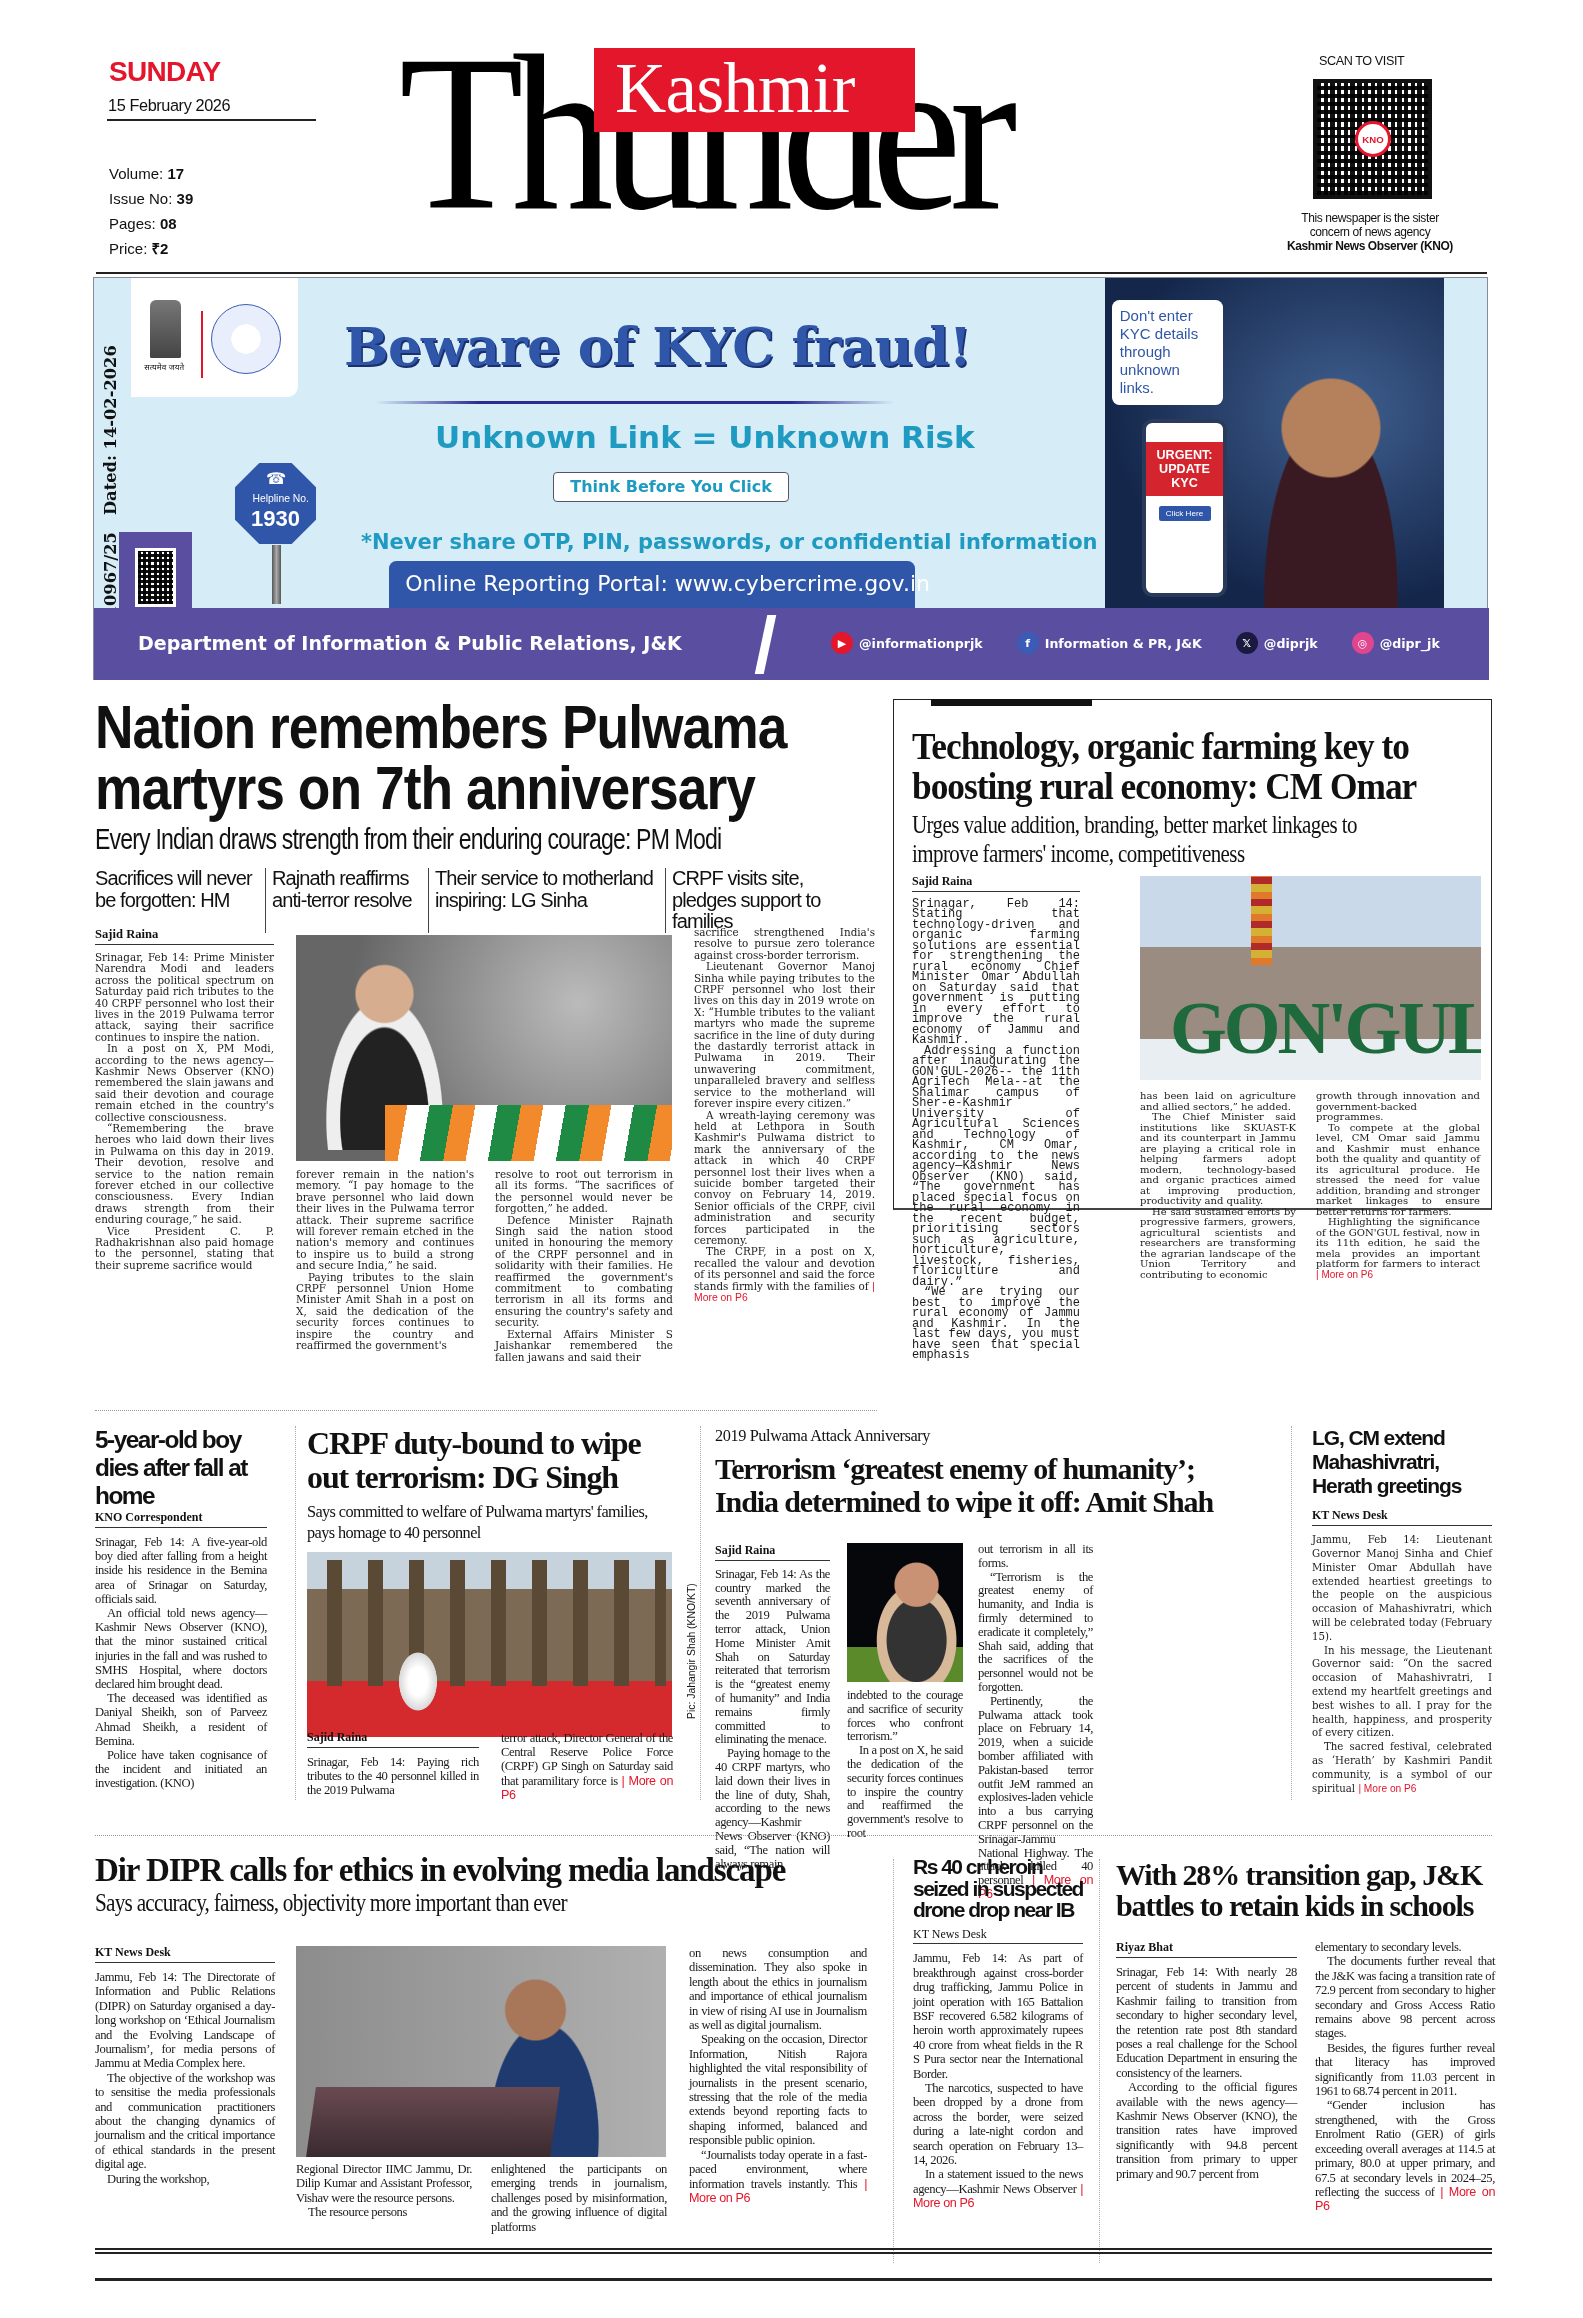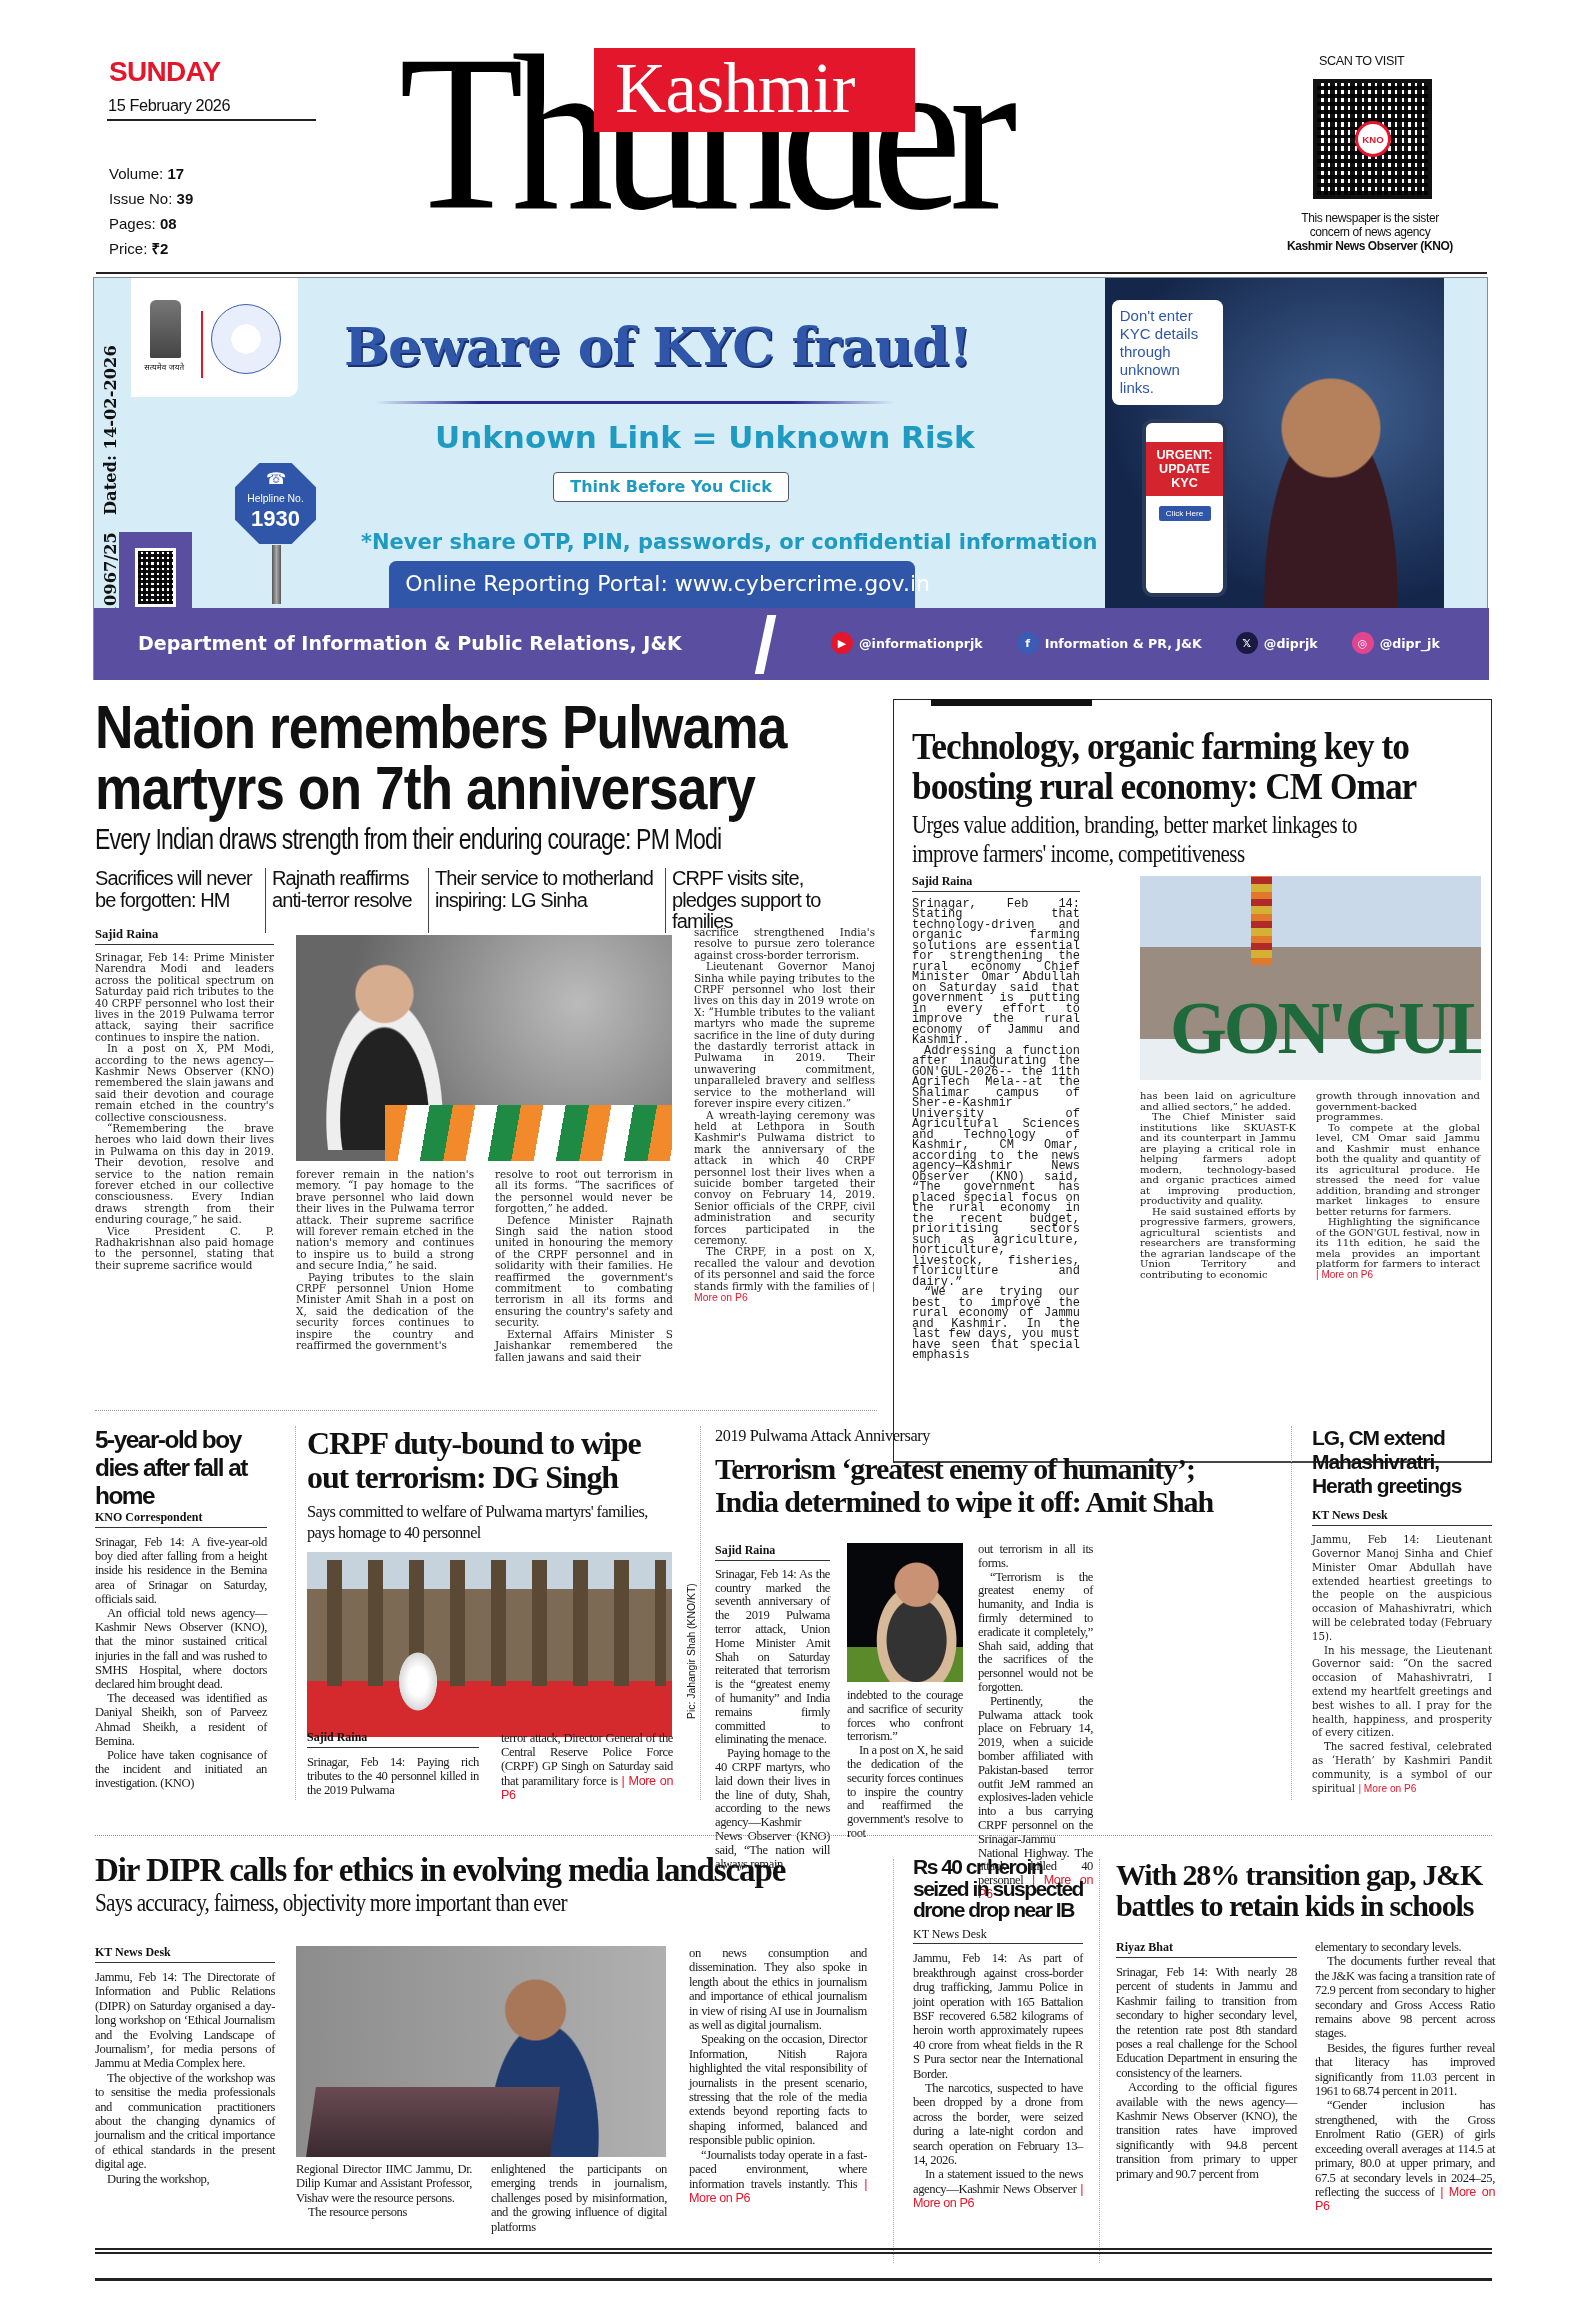--- a/index.html
+++ b/index.html
@@ -72,21 +72,21 @@
   <div class="abs" style="left:281px;top:123px;width:519px;height:3px;background:linear-gradient(90deg,transparent,#2d2b8f 20%,#2d2b8f 80%,transparent)"></div>
   <div class="abs ad-sub" style="left:341px;top:141px;font-size:31px;white-space:nowrap">Unknown Link = Unknown Risk</div>
   <div class="abs ad-sub" style="left:459px;top:194px;padding:4.4px 16.3px;font-size:16px;background:#fff;border:1.5px solid #556;border-radius:4px;white-space:nowrap">Think Before You Click</div>
   <div class="abs ad-sub" style="left:267px;top:252px;font-size:21px;white-space:nowrap">*Never share OTP, PIN, passwords, or confidential information</div>
   <div class="abs" style="left:295px;top:283px;width:526px;height:50px;background:#2f56a8;border-radius:7.4px 7.4px 0 0">
     <div class="abs dsans" style="left:16.3px;top:10.4px;font-family:'DejaVu Sans',sans-serif;color:#fff;font-size:22px;white-space:nowrap">Online Reporting Portal: www.cybercrime.gov.in</div>
   </div>
 
   <div class="abs" style="left:141px;top:185px;width:81px;height:81px;background:#2f56a8;clip-path:polygon(30% 0,70% 0,100% 30%,100% 70%,70% 100%,30% 100%,0 70%,0 30%)"></div>
   <div class="abs" style="left:172px;top:191px;color:#fff;font-size:16.3px">☎</div>
-  <div class="abs sans" style="left:148px;top:215px;width:67px;text-align:center;color:#fff;font-size:10.4px">Helpline No.</div>
+  <div class="abs sans" style="left:148px;top:215px;width:67px;text-align:right;color:#fff;font-size:10.4px">Helpline No.</div>
   <div class="abs sans" style="left:148px;top:228px;width:67px;text-align:center;color:#fff;font-weight:bold;font-size:22px">1930</div>
   <div class="abs" style="left:178px;top:267px;width:9px;height:59px;background:linear-gradient(90deg,#555,#aaa,#555)"></div>
   <div class="abs" style="left:41px;top:270px;width:41px;height:59px;background:#fff;border:3px solid #fff;outline:16.3px solid #5a4ea0;background-image:repeating-linear-gradient(90deg,#111 0 3px,#fff 3px 5.2px),repeating-linear-gradient(0deg,#111 0 3px,#fff 3px 5.2px);background-blend-mode:multiply"></div>
 
   <div class="abs photo" style="left:1011px;top:0;width:339px;height:330px;background:radial-gradient(ellipse at 70% 40%,#3f5f8f,#14264a 70%)">
     <div class="abs" style="left:141px;top:89px;width:170px;height:244px;background:radial-gradient(circle at 50% 25%,#b4815c 0 24%,transparent 25%),radial-gradient(ellipse at 50% 95%,#3a1a22 0 55%,transparent 56%)"></div>
     <div class="abs sans" style="left:7.4px;top:22px;width:111px;padding:7.4px;background:#fff;border-radius:7.4px;color:#2f56a8;font-weight:normal;font-size:15px;line-height:18px">Don't enter KYC details through unknown links.</div>
     <div class="abs" style="left:37px;top:141px;width:85px;height:178px;background:#fff;border:4.4px solid #2a3a5a;border-radius:10.4px">
       <div class="sans" style="margin-top:19px;background:#d4242e;color:#fff;font-weight:bold;font-size:12.6px;text-align:center;padding:6px 3px">URGENT: UPDATE KYC</div>
       <div class="sans" style="margin:10.4px auto 0;width:52px;background:#2f56a8;color:#fff;font-size:8.1px;text-align:center;padding:3px 0;border-radius:2.2px">Click Here</div>
@@ -154,21 +154,21 @@
     <p>External Affairs Minister S Jaishankar remembered the fallen jawans and said their</p>
   </div>
   <div class="abs body-text dserif" style="left:599px;top:231px;width:181px;font-family:'DejaVu Serif',serif;font-size:10.4px;line-height:11.4px">
     <p class="first">sacrifice strengthened India's resolve to pursue zero tolerance against cross-border terrorism.</p>
     <p>Lieutenant Governor Manoj Sinha while paying tributes to the CRPF personnel who lost their lives on this day in 2019 wrote on X: “Humble tributes to the valiant martyrs who made the supreme sacrifice in the line of duty during the dastardly terrorist attack in Pulwama in 2019. Their unwavering commitment, unparalleled bravery and selfless service to the motherland will forever inspire every citizen.”</p>
     <p>A wreath-laying ceremony was held at Lethpora in South Kashmir's Pulwama district to mark the anniversary of the attack in which 40 CRPF personnel lost their lives when a suicide bomber targeted their convoy on February 14, 2019. Senior officials of the CRPF, civil administration and security forces participated in the ceremony.</p>
     <p><span>The CRPF, in a post on X, recalled the valour and devotion of its personnel and said the force stands firmly with the families of</span> <span class="more">| More on P6</span></p>
   </div>
 </div>
 
-<div class="abs" style="left:893px;top:699px;width:599px;height:764px;border-left:1.5px solid #222;border-right:1.5px solid #222;border-bottom:2.2px solid #444;border-top:0.7px solid #222">
+<div class="abs" style="left:893px;top:699px;width:599px;height:511px;border-left:1.5px solid #222;border-right:1.5px solid #222;border-bottom:2.2px solid #444;border-top:0.7px solid #222">
   <div class="abs" style="left:37px;top:-1.5px;width:161px;height:7.4px;background:#111"></div>
   <div class="abs serif" style="left:18px;top:26px;width:563px;font-weight:bold;font-size:38px;line-height:40px;letter-spacing:-1.1px;transform:scaleX(0.93);transform-origin:left top">Technology, organic farming key to boosting rural economy: CM Omar</div>
   <div class="abs serif" style="left:18px;top:110px;width:593px;font-size:25px;line-height:29px;letter-spacing:-0.7px;transform:scaleX(0.84);transform-origin:left top">Urges value addition, branding, better market linkages to improve farmers' income, competitiveness</div>
   <div class="abs" style="left:18px;top:174px;width:168px">
     <div class="byline" style="font-size:12px">Sajid Raina</div>
     <div class="body-text" style="font-family:Liberation Mono, monospace;font-size:12px;line-height:10.5px">
       <p class="first">Srinagar, Feb 14: Stating that technology-driven and organic farming solutions are essential for strengthening the rural economy Chief Minister Omar Abdullah on Saturday said that government is putting in every effort to improve the rural economy of Jammu and Kashmir.</p>
       <p>Addressing a function after inaugurating the GON'GUL-2026-- the 11th AgriTech Mela--at the Shalimar campus of Sher-e-Kashmir University of Agricultural Sciences and Technology of Kashmir, CM Omar, according to the news agency—Kashmir News Observer (KNO) said, “The government has placed special focus on the rural economy in the recent budget, prioritising sectors such as agriculture, horticulture, livestock, fisheries, floriculture and dairy.”</p>
       <p>“We are trying our best to improve the rural economy of Jammu and Kashmir. In the last few days, you must have seen that special emphasis</p>
     </div>

